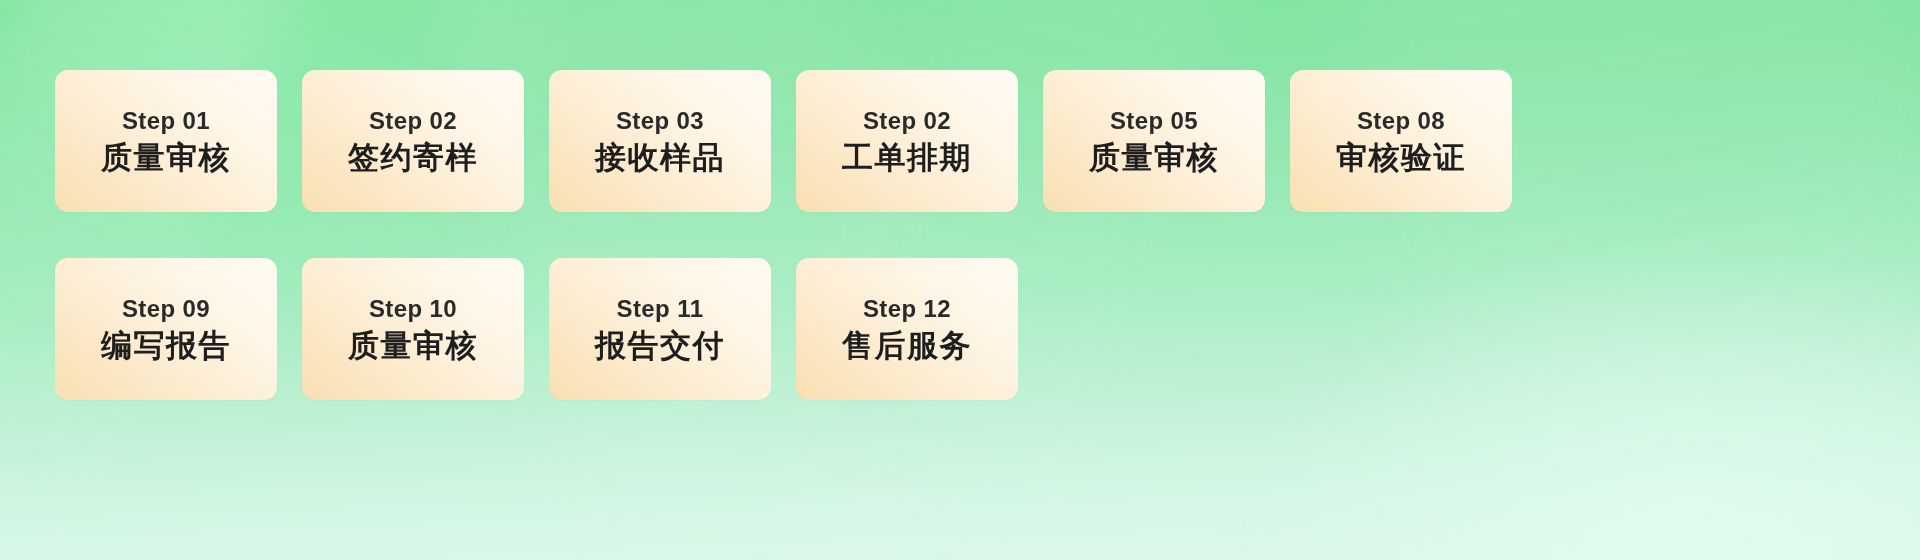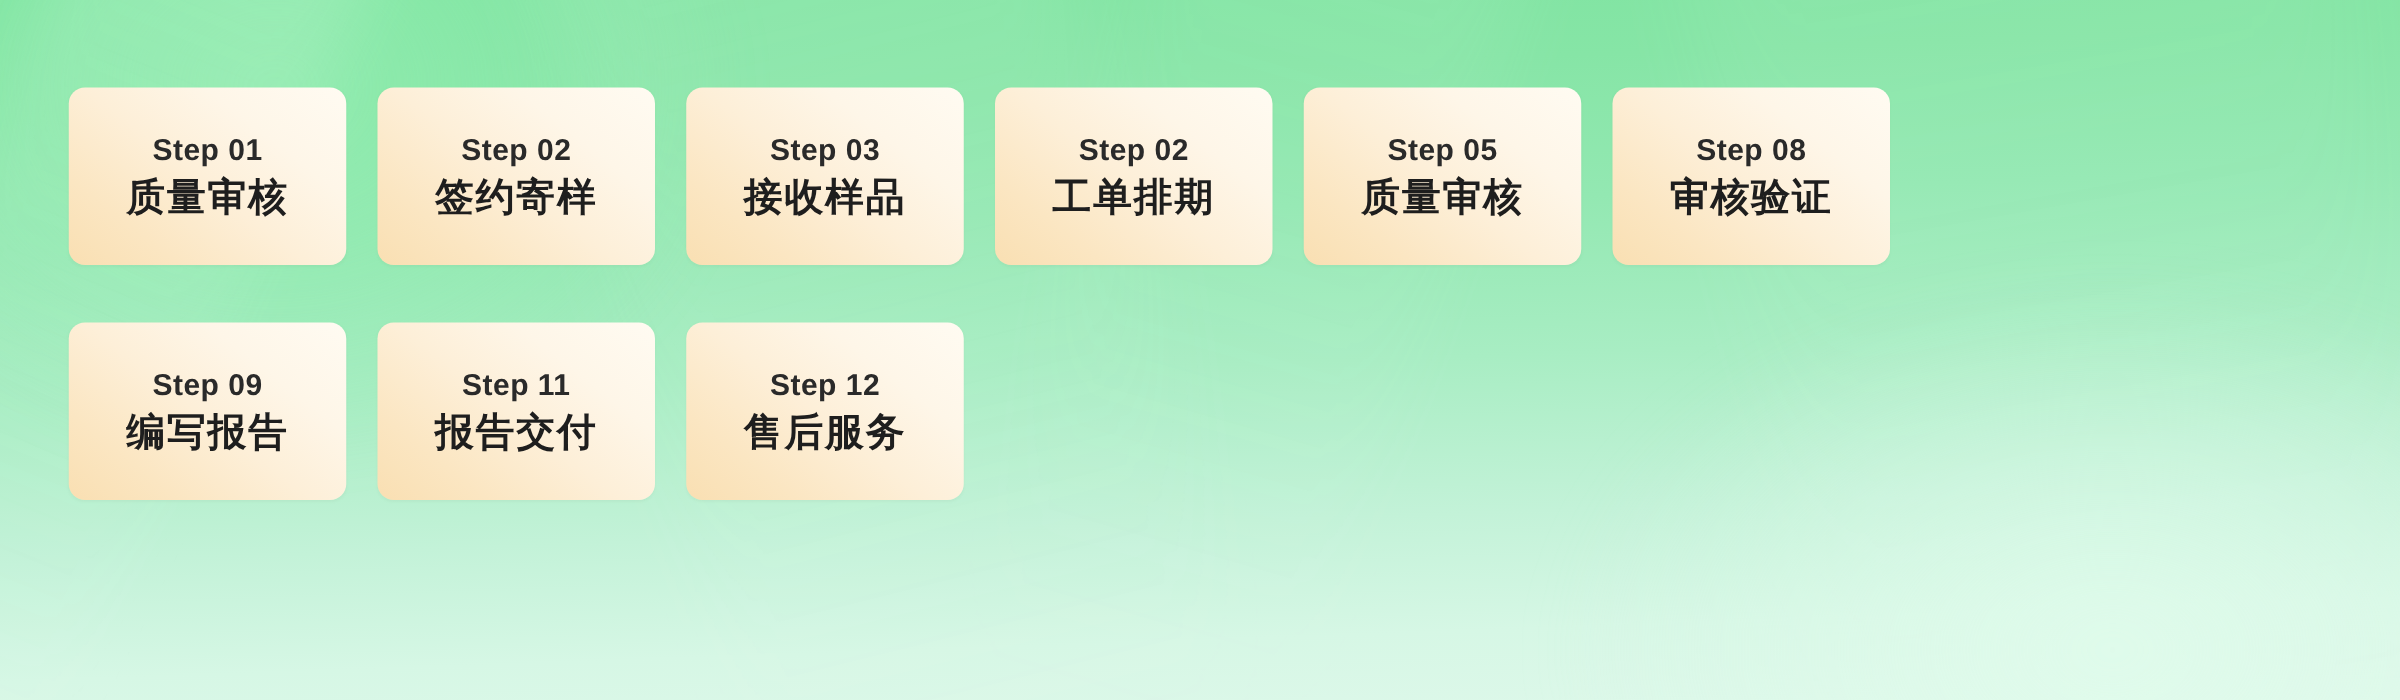--- a/index.html
+++ b/index.html
@@ -176,20 +176,24 @@
   <div class="step-card">
     <div class="step-number">Step 08</div>
     <div class="step-label">审核验证</div>
   </div>
 
   <div class="step-card">
     <div class="step-number">Step 09</div>
     <div class="step-label">编写报告</div>
   </div>
 
+  <div class="step-card">
+    <div class="step-number">Step 10</div>
+    <div class="step-label">质量审核</div>
+  </div>
 
   <div class="step-card">
     <div class="step-number">Step 11</div>
     <div class="step-label">报告交付</div>
   </div>
 
   <div class="step-card">
     <div class="step-number">Step 12</div>
     <div class="step-label">售后服务</div>
   </div>

